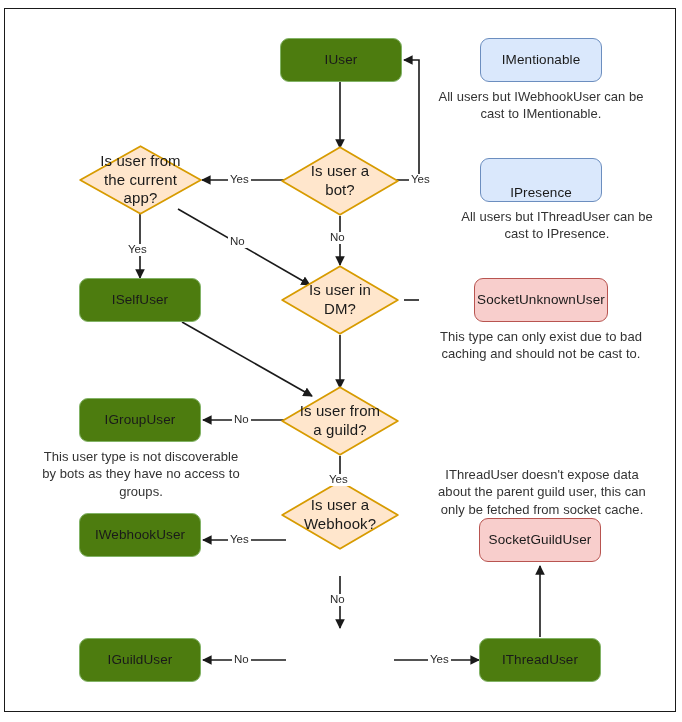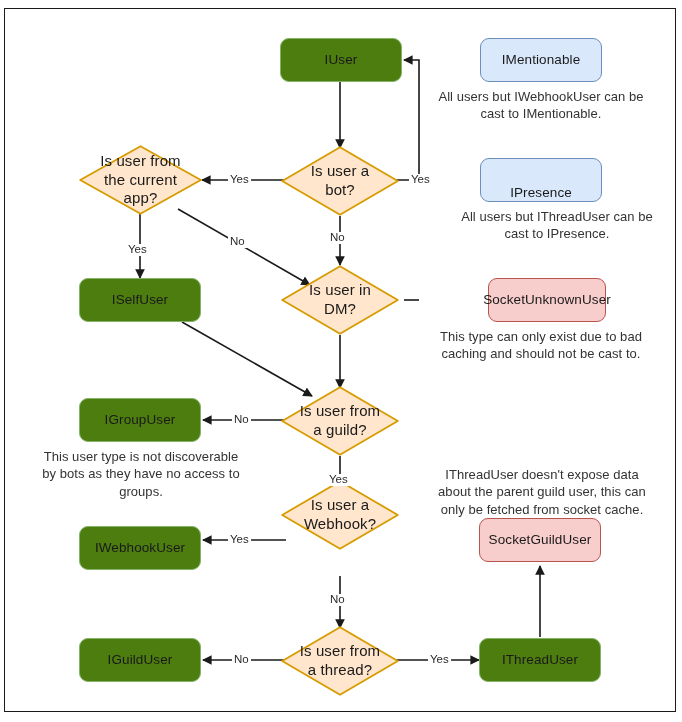--- a/index.html
+++ b/index.html
@@ -168,52 +168,46 @@
     <div class="dlabel">Is user from a guild?</div>
   </div>
 
   <div class="diamond" style="left:281px; top:480px; width:118px; height:70px;">
     <svg class="dshape" viewBox="0 0 118 70" preserveAspectRatio="none">
       <polygon points="59,1.2 116.8,35 59,68.8 1.2,35" fill="#ffe6cc" stroke="#d79b00" stroke-width="1.8" stroke-linejoin="round"></polygon>
     </svg>
     <div class="dlabel">Is user a Webhook?</div>
   </div>
 
-  <div class="diamond" style="left:281px; top:626px; width:118px; height:70px;">
-    <svg class="dshape" viewBox="0 0 118 70" preserveAspectRatio="none">
-      <polygon points="59,1.2 116.8,35 59,68.8 1.2,35" fill="#ffe6cc" stroke="#d79b00" stroke-width="1.8" stroke-linejoin="round"></polygon>
-    </svg>
-    <div class="dlabel">Is user from a thread?</div>
-  </div>
 
   <div class="node green" style="left:280px; top:38px; width:122px; height:44px;">
     <span>IUser</span>
   </div>
 
   <div class="node blue" style="left:480px; top:38px; width:122px; height:44px;">
     <span>IMentionable</span>
   </div>
 
   <div class="node blue" style="left:480px; top:158px; width:122px; height:44px;align-items:flex-end;">
     <span>IPresence</span>
   </div>
 
-  <div class="node red" style="left:488px; top:278px; width:118px; height:44px;">
+  <div class="node red" style="left:474px; top:278px; width:134px; height:44px;">
     <span>SocketUnknownUser</span>
   </div>
 
   <div class="node green" style="left:79px; top:278px; width:122px; height:44px;">
     <span>ISelfUser</span>
   </div>
 
   <div class="node green" style="left:79px; top:398px; width:122px; height:44px;">
     <span>IGroupUser</span>
   </div>
 
-  <div class="node green" style="left:79px; top:526px; width:122px; height:44px;">
+  <div class="node green" style="left:79px; top:513px; width:122px; height:44px;">
     <span>IWebhookUser</span>
   </div>
 
   <div class="node green" style="left:79px; top:638px; width:122px; height:44px;">
     <span>IGuildUser</span>
   </div>
 
   <div class="node green" style="left:479px; top:638px; width:122px; height:44px;">
     <span>IThreadUser</span>
   </div>

